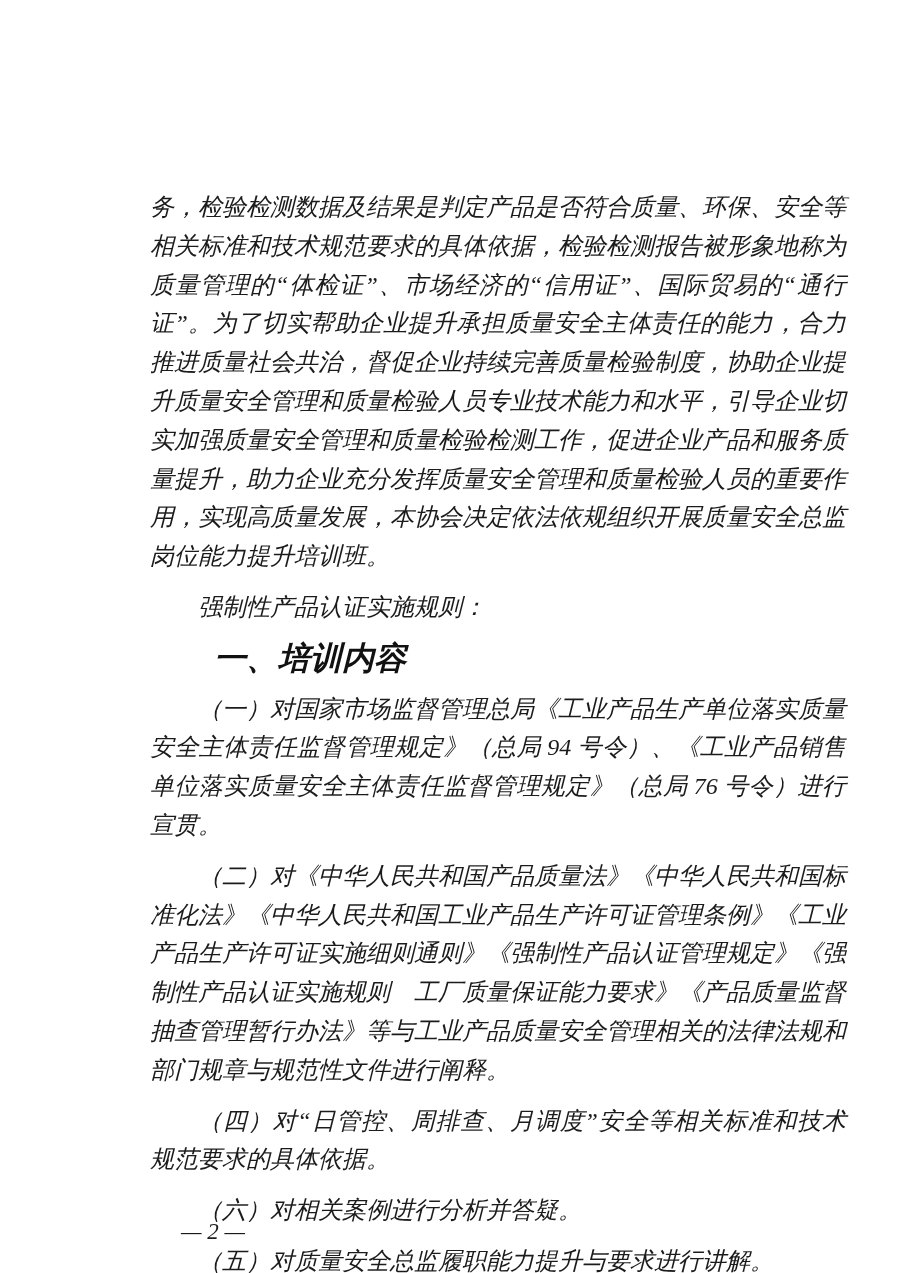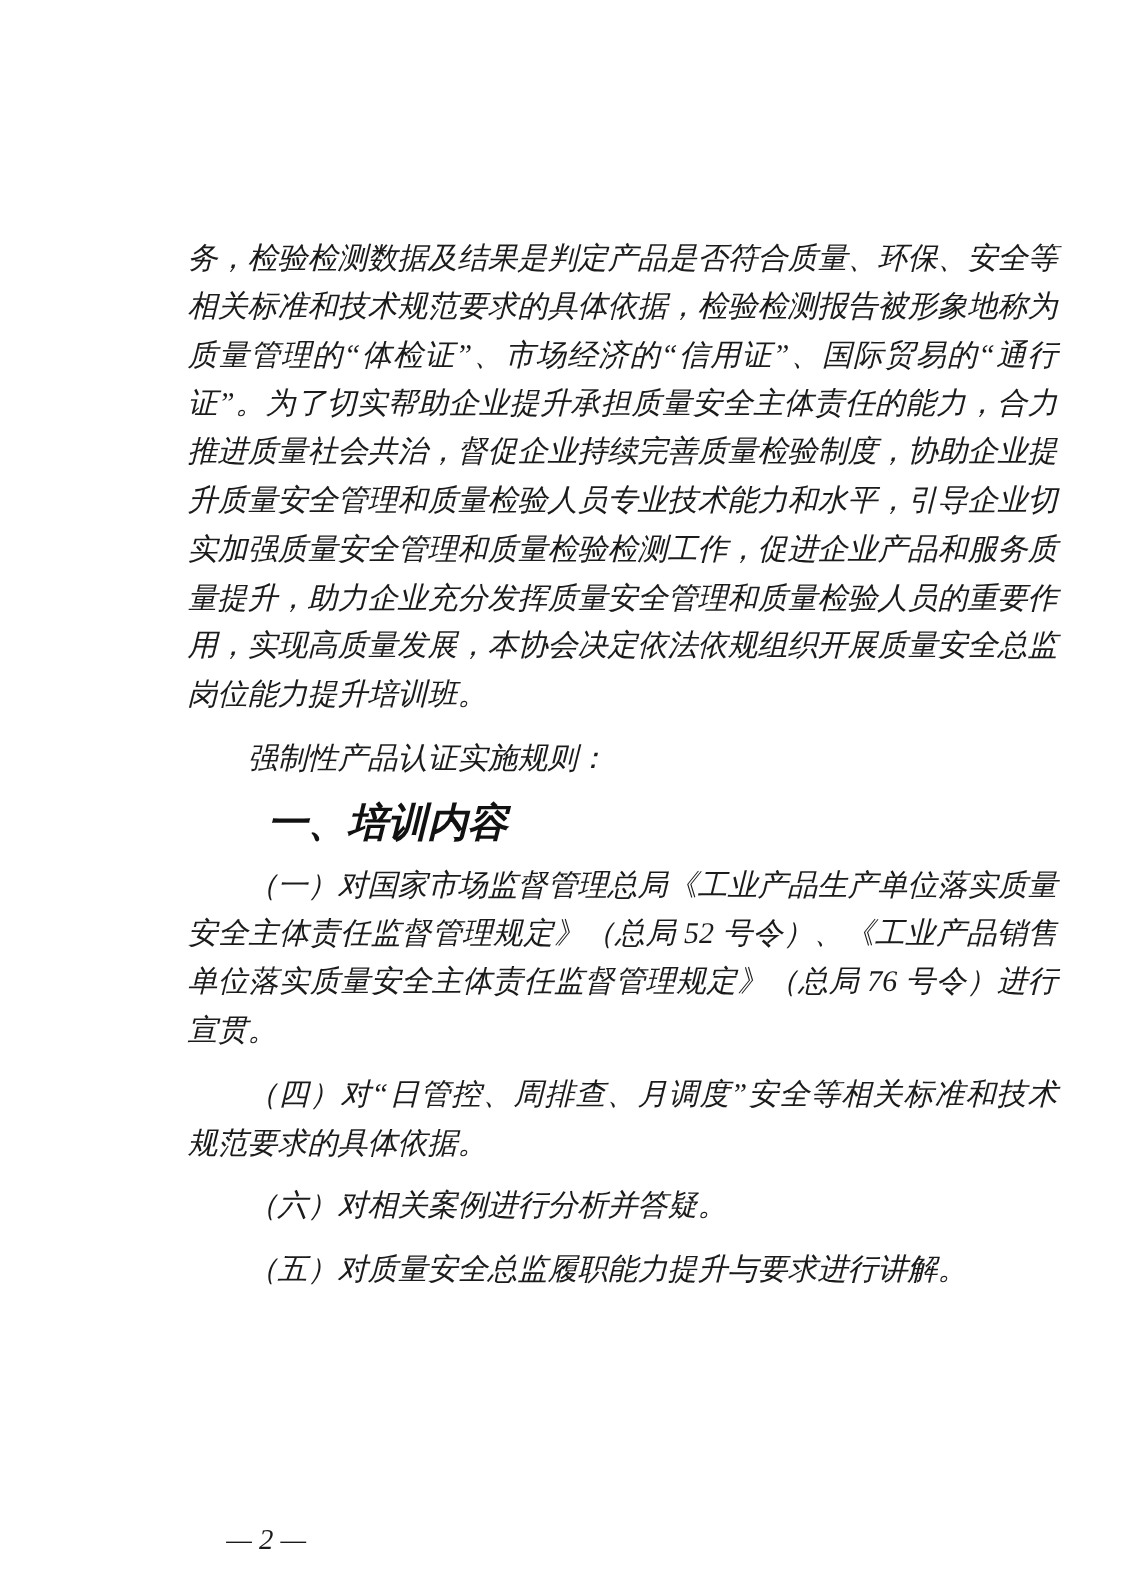--- a/index.html
+++ b/index.html
@@ -55,22 +55,23 @@
 <div class="page">
 
   <div class="content">
 
     <p class="para no-indent">务，检验检测数据及结果是判定产品是否符合质量、环保、安全等相关标准和技术规范要求的具体依据，检验检测报告被形象地称为质量管理的“体检证”、市场经济的“信用证”、国际贸易的“通行证”。为了切实帮助企业提升承担质量安全主体责任的能力，合力推进质量社会共治，督促企业持续完善质量检验制度，协助企业提升质量安全管理和质量检验人员专业技术能力和水平，引导企业切实加强质量安全管理和质量检验检测工作，促进企业产品和服务质量提升，助力企业充分发挥质量安全管理和质量检验人员的重要作用，实现高质量发展，本协会决定依法依规组织开展质量安全总监岗位能力提升培训班。</p>
 
     <p class="para">强制性产品认证实施规则：</p>
 
     <h2 class="heading">一、培训内容</h2>
 
-    <p class="para">（一）对国家市场监督管理总局《工业产品生产单位落实质量安全主体责任监督管理规定》（总局 52 号令）、《工业产品销售单位落实质量安全主体责任监督管理规定》（总局 76 号令）进行宣贯。</p>
+    <p class="para">（一）对国家市场监督管理总局《工业产品生产单位落实质量安全主体责任监督管理规定》（总局 94 号令）、《工业产品销售单位落实质量安全主体责任监督管理规定》（总局 76 号令）进行宣贯。</p>
 
+    <p class="para">（二）对《中华人民共和国产品质量法》《中华人民共和国标准化法》《中华人民共和国工业产品生产许可证管理条例》《工业产品生产许可证实施细则通则》《强制性产品认证管理规定》《强制性产品认证实施规则　工厂质量保证能力要求》《产品质量监督抽查管理暂行办法》等与工业产品质量安全管理相关的法律法规和部门规章与规范性文件进行阐释。</p>
 
 
     <p class="para">（四）对“日管控、周排查、月调度”安全等相关标准和技术规范要求的具体依据。</p>
 
     <p class="para">（六）对相关案例进行分析并答疑。</p>
 
     <p class="para">（五）对质量安全总监履职能力提升与要求进行讲解。</p>
 
   </div>
 

